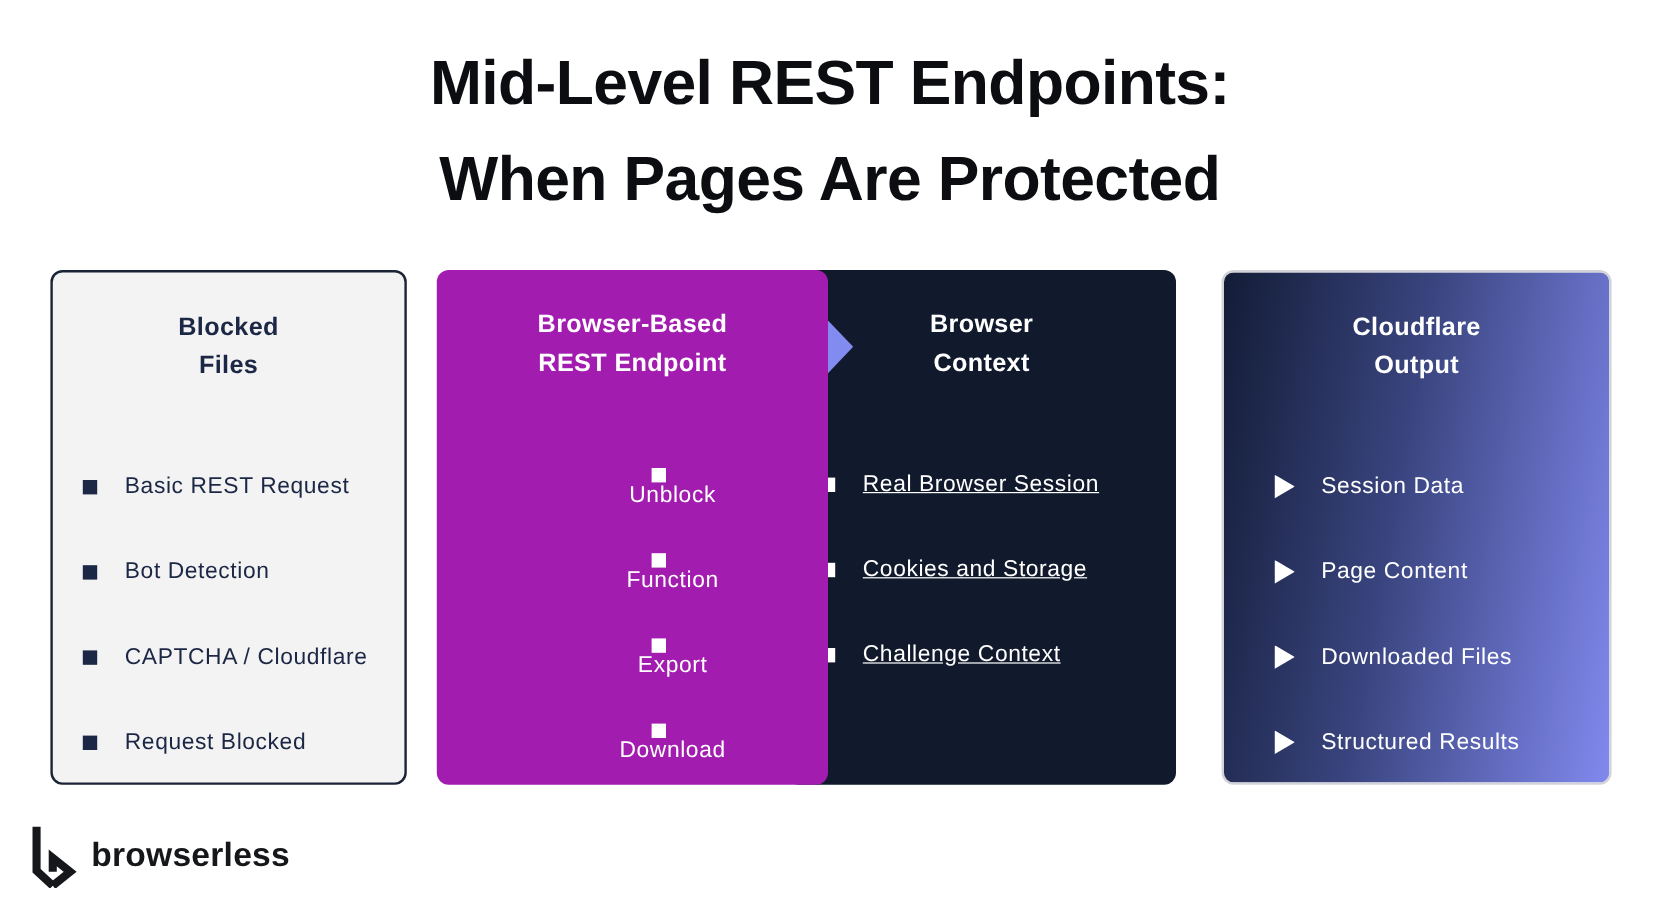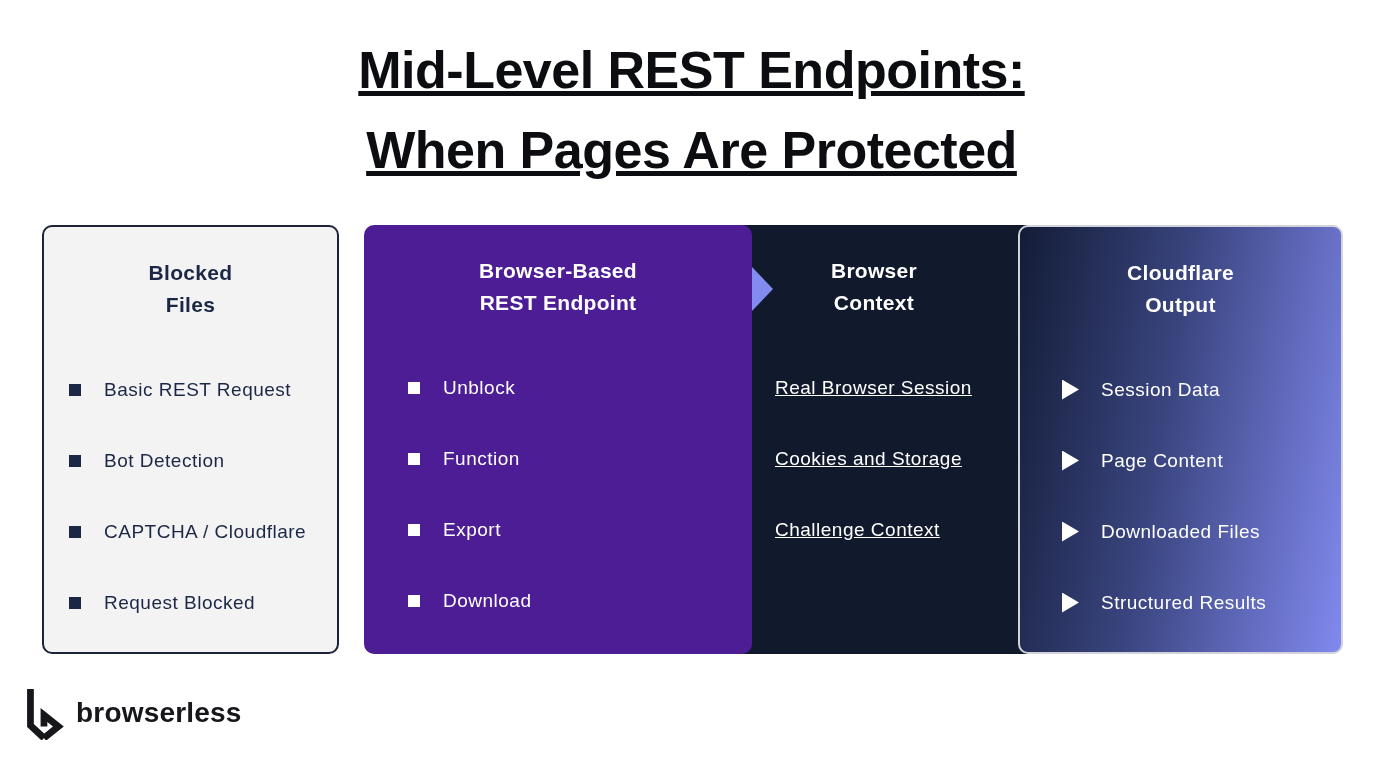--- a/index.html
+++ b/index.html
@@ -14,38 +14,37 @@
   .page-title{
     position:absolute;
     top:30px;left:0;width:100%;
     margin:0;
     text-align:center;
     font-size:52px;
     line-height:80px;
     font-weight:800;
     letter-spacing:-0.5px;
     color:#0c0d10;
-    text-decoration:underline;
   }
   
   .panel{
     position:absolute;
     top:225px;height:429px;
     border-radius:10px;
     box-sizing:border-box;
   }
   .panel-title{
     margin-top:30px;
     text-align:center;
     font-size:21px;
     font-weight:700;
     line-height:32px;
     letter-spacing:0.3px;
   }
-  .items{margin-top:55px;}
+  .items{margin-top:71px;}
   .item{
     display:flex;
     align-items:center;
     height:27px;
     margin-bottom:44px;
   }
   .bullet{flex:0 0 auto;}
   .bullet-sq{width:12px;height:12px;background:#ffffff;}
   .bullet-tri{
     width:17px;height:20px;
@@ -62,36 +61,36 @@
   .panel--blocked{
     left:42px;width:297px;
     background:#f3f3f4;
     border:2px solid #1b2336;
     color:#1b2744;
   }
   .panel--blocked .item{padding-left:25px;}
   .panel--blocked .bullet-sq{background:#1b2744;}
   
   .panel--endpoint{
-    left:364px;width:388px;
-    background:#4c1d95;
+    left:364px;width:326px;
+    background:#a21caf;
     color:#ffffff;
     z-index:2;
   }
-  .panel--endpoint .item{padding-left:44px;}
+  .panel--endpoint .item{padding-left:44px;flex-direction:column;}
   .panel--endpoint .arrow{
     position:absolute;
     left:100%;top:42px;
     width:21px;height:44px;
     background:#828bf0;
     clip-path:polygon(0 0,100% 50%,0 100%);
   }
   
   .panel--context{
-    left:712px;width:324px;
+    left:656px;width:324px;
     background:#111a2c;
     color:#ffffff;
   }
   .panel--context .item{padding-left:28px;text-decoration:underline;}
   
   .panel--output{
     left:1018px;width:325px;
     background:linear-gradient(100deg,#131c36 0%,#3a4580 45%,#8189ee 100%);
     border:2px solid #d2d3da;
     color:#ffffff;

